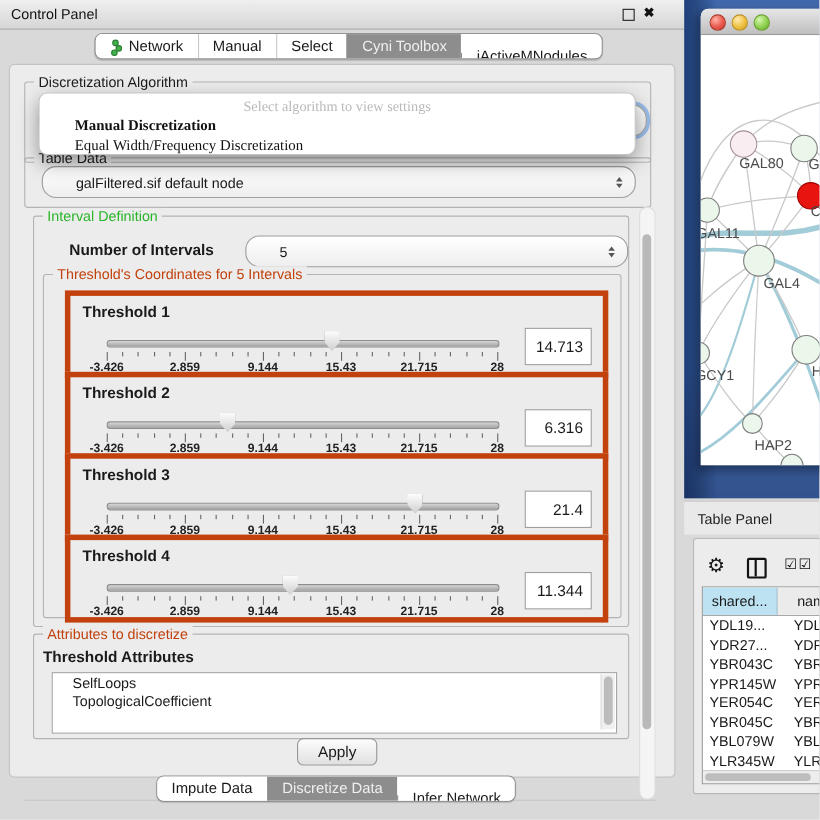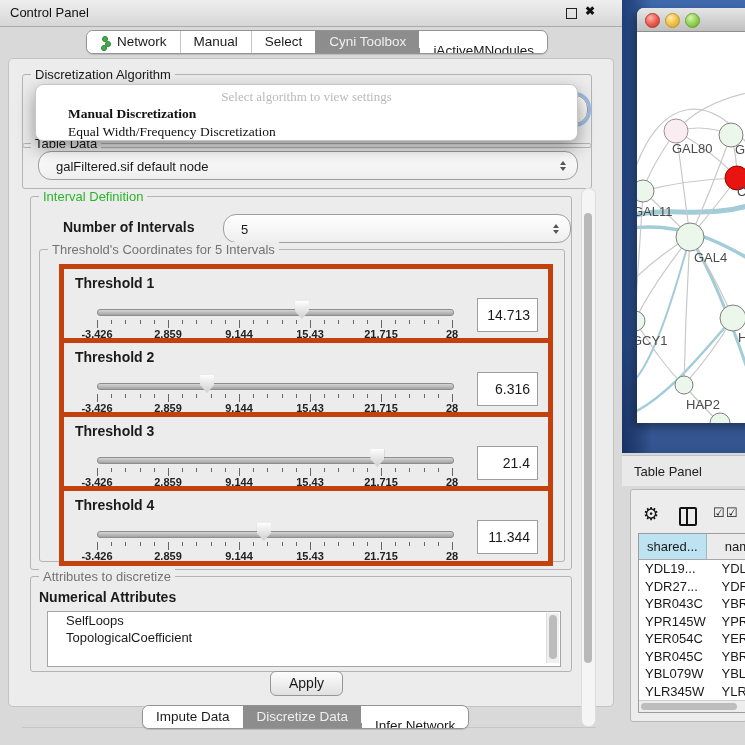--- a/index.html
+++ b/index.html
@@ -27,25 +27,25 @@
   .net-icon i:nth-child(1){left:2px;top:0;}
   .net-icon i:nth-child(2){left:5px;top:5px;}
   .net-icon i:nth-child(3){left:1px;top:9px;}
 
   
   #main-panel{left:8px;top:58px;width:604px;height:647px;background:#ececec;
               border:1px solid #c3c3c3;border-radius:5px;}
   .group{position:absolute;border:1px solid #b4b4b4;border-radius:3px;}
   .gtitle{position:absolute;top:-8px;left:8px;background:#ececec;padding:0 4px;font-size:13px;line-height:15px;white-space:nowrap;}
   .gtitle.green{color:#2bb52b;}
-  .gtitle.blue{color:#737373;}
+  .gtitle.blue{color:#c2410c;}
 
   .combo{position:absolute;background:linear-gradient(#ffffff,#eeeeee);border:1px solid #9f9f9f;
          border-radius:13px;font-size:13px;box-shadow:inset 0 1px 0 #fff;}
-  .combo .cval{position:absolute;left:17px;top:50%;transform:translateY(-50%);white-space:nowrap;}
+  .combo .cval{position:absolute;left:30px;top:50%;transform:translateY(-50%);white-space:nowrap;}
   .stepper{position:absolute;right:11px;top:50%;transform:translateY(-50%);display:flex;flex-direction:column;align-items:center;gap:2px;}
   .stepper b{width:0;height:0;border-left:3.5px solid transparent;border-right:3.5px solid transparent;}
   .stepper b.up{border-bottom:4px solid #555;}
   .stepper b.dn{border-top:4px solid #555;}
   .focus-ring{box-shadow:0 0 0 3px rgba(96,156,233,.6), inset 0 1px 0 #fff;}
 
   
   #algo-popup{position:absolute;left:26px;top:25px;width:541px;height:55px;background:#fff;
               border:1px solid #c6c6c6;border-radius:8px;box-shadow:0 7px 18px rgba(0,0,0,.38);z-index:40;font-family:Liberation Serif, serif;}
   #algo-popup .ph{margin-top:3px;text-align:center;font-size:13px;color:#b9b9b9;line-height:17px;}
@@ -352,21 +352,21 @@
               <div class="ticklab" style="left: 317px;">21.715</div>
               <div class="ticklab" style="left: 388px;">28</div>
               <div class="vbox">11.344</div>
             </div>
           </div>
       </div>
     </div>
 
     <div class="group" style="left:8px;top:390px;width:540px;height:94px;">
       <span class="gtitle blue">Attributes to discretize</span>
-      <span class="abs bold" style="left:8px;top:12px;font-size:14px;">Numerical Attributes</span>
+      <span class="abs bold" style="left:8px;top:12px;font-size:14px;">Threshold Attributes</span>
       <div id="attr-list">
         <div id="attr-items">
             <div class="aitem">SelfLoops</div>
             <div class="aitem">TopologicalCoefficient</div>
           </div>
         <div id="attr-sbar">
           <div class="thumb"></div>
         </div>
       </div>
     </div>

